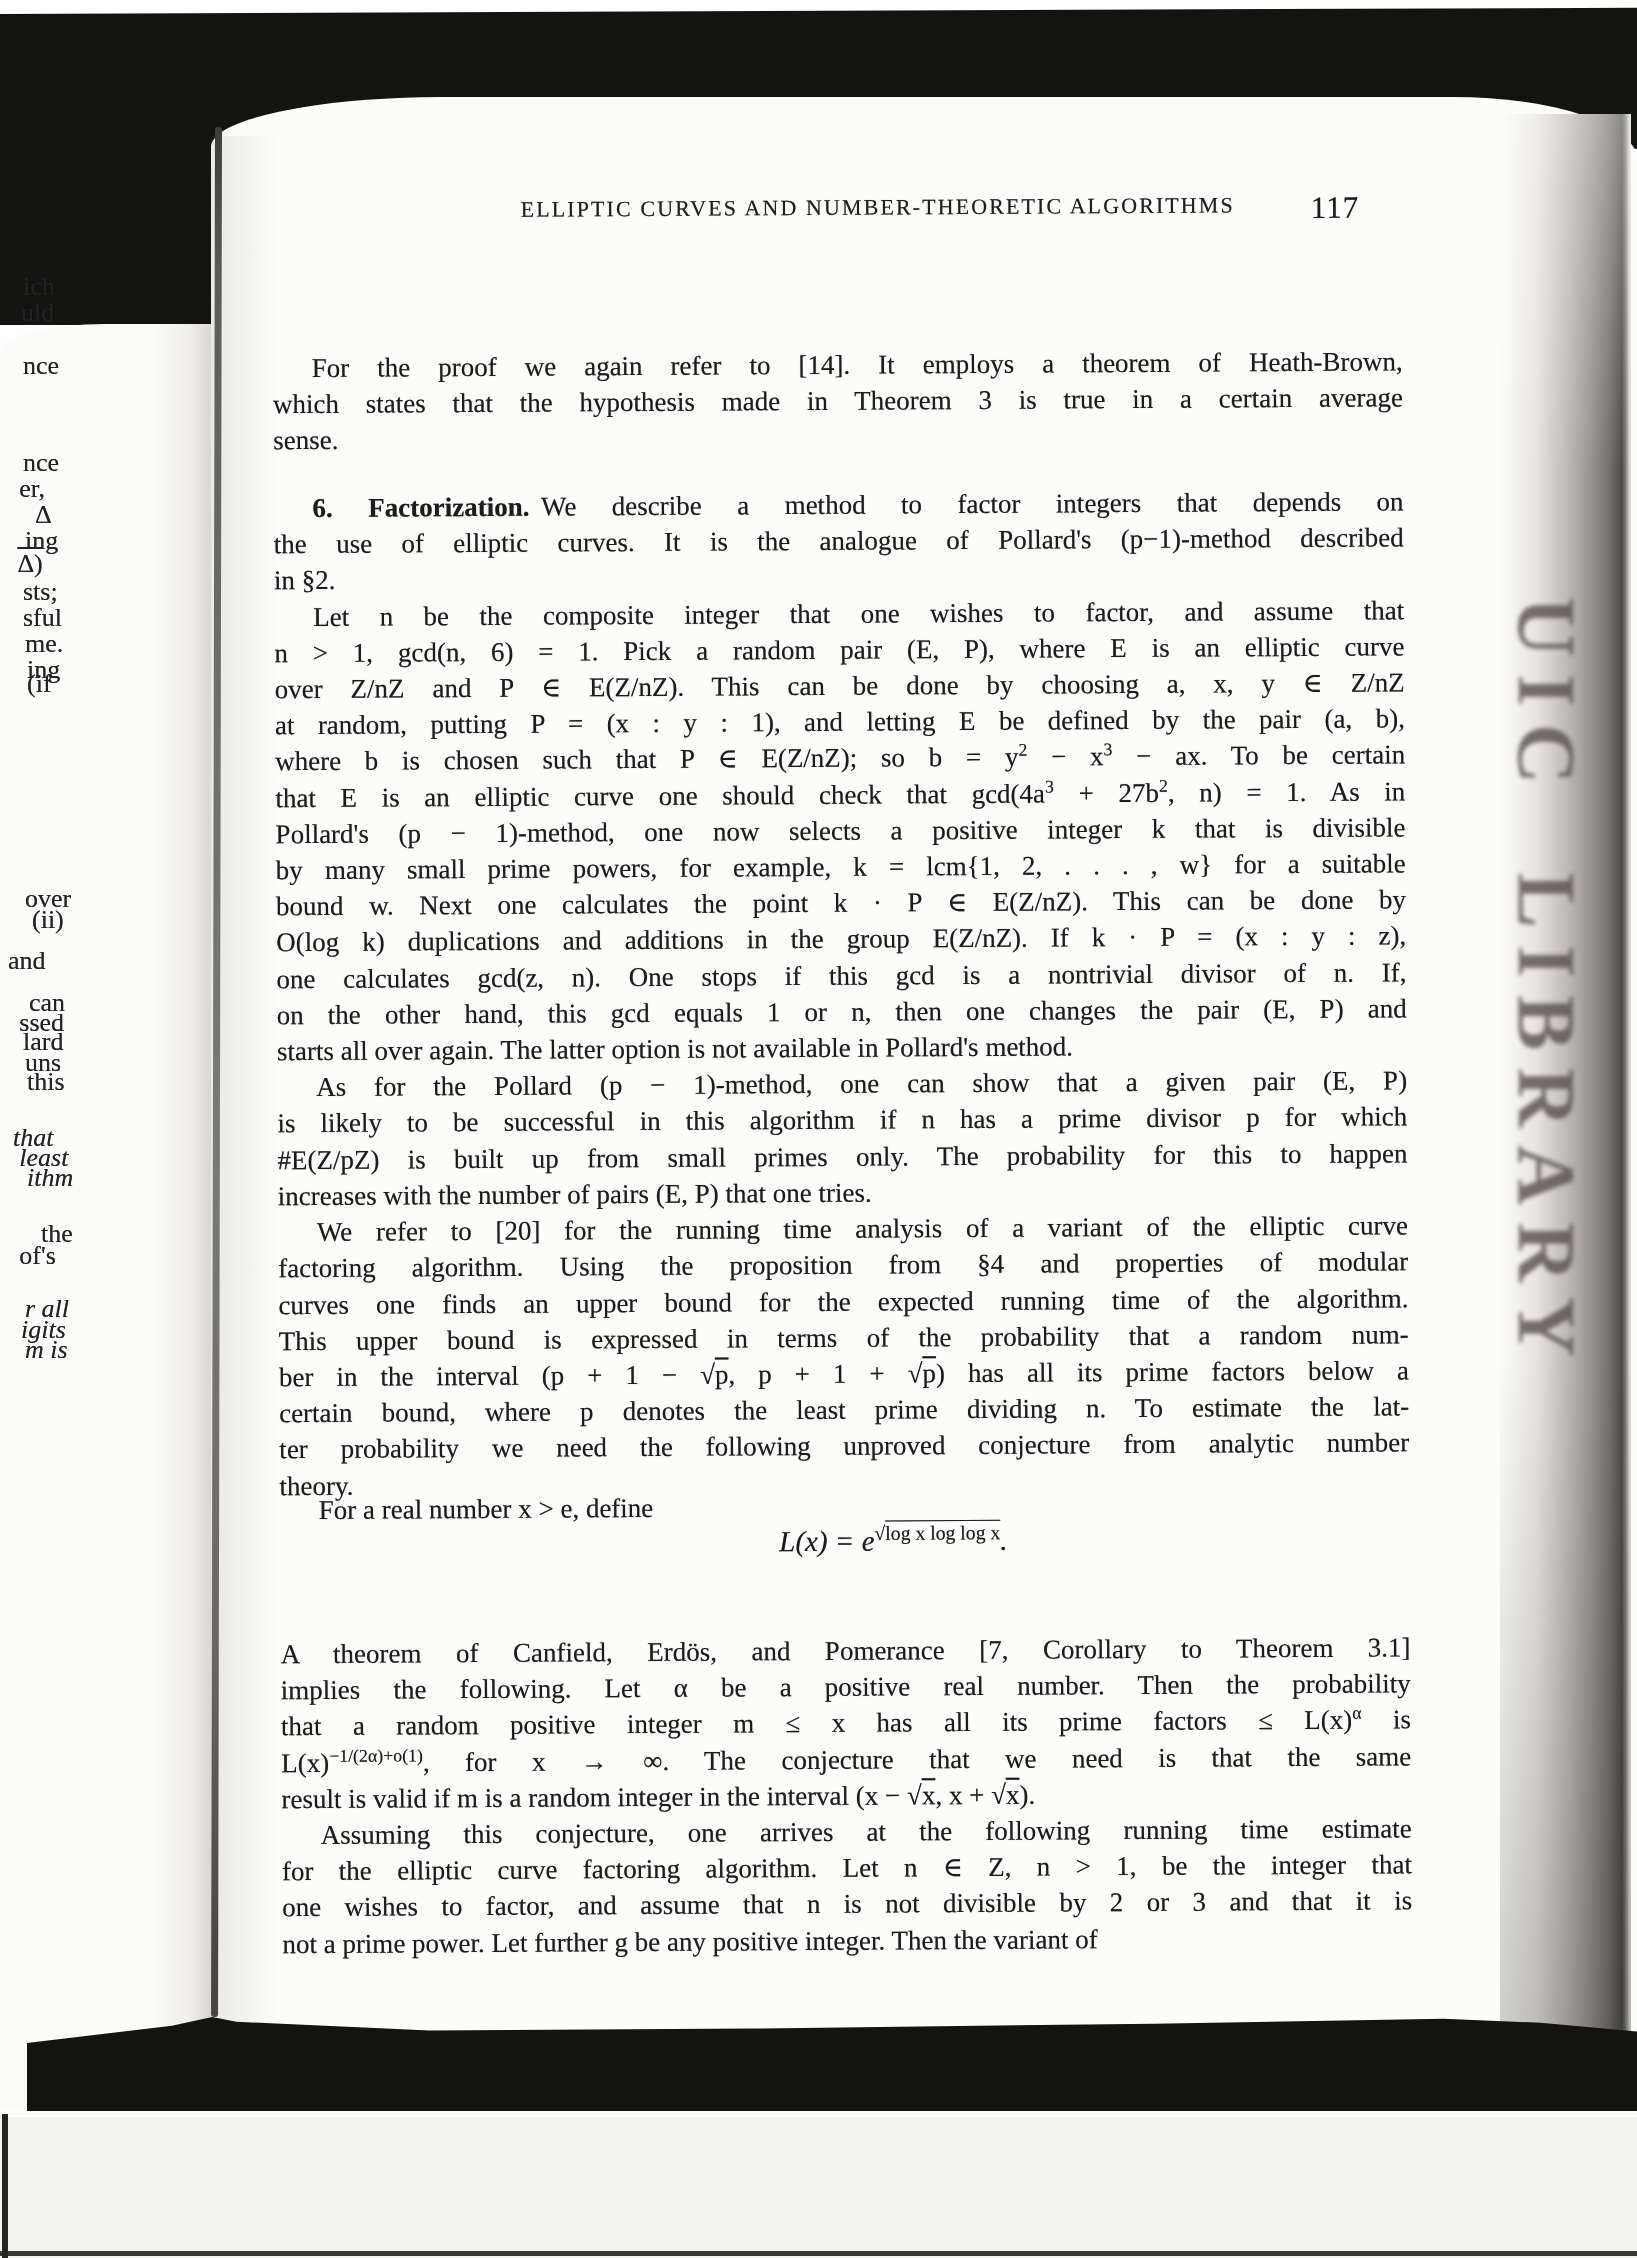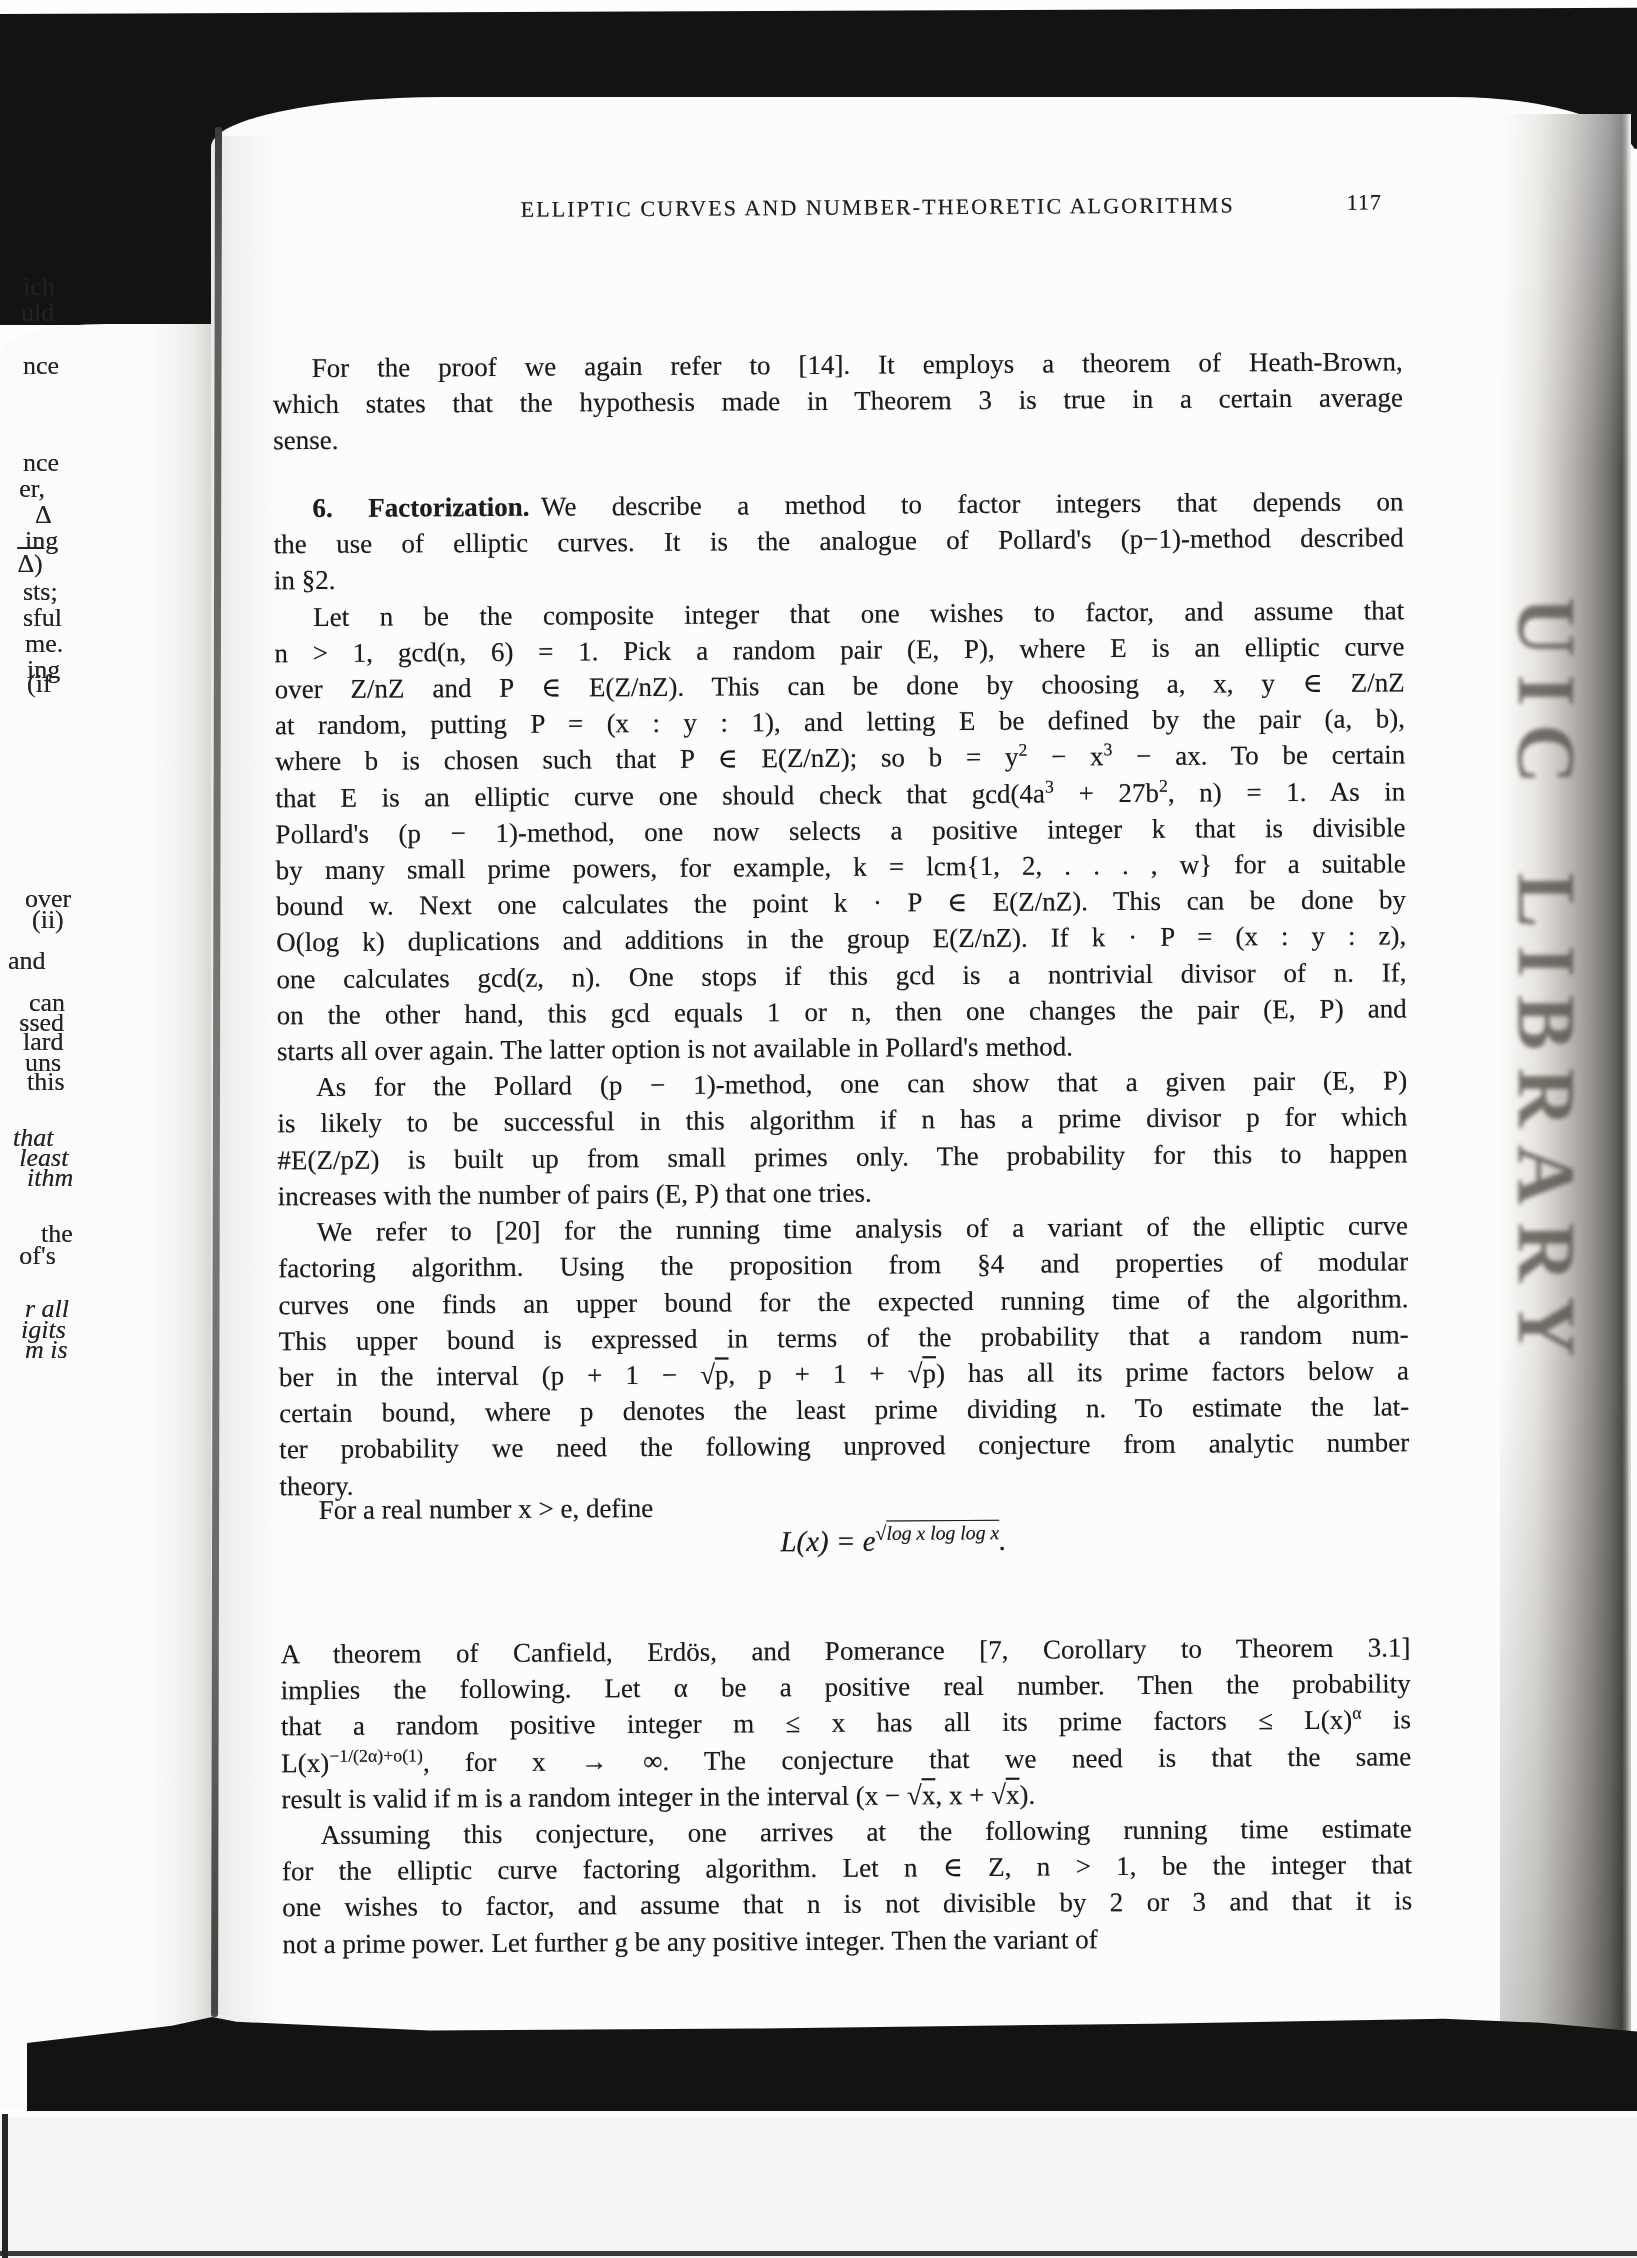--- a/index.html
+++ b/index.html
@@ -21,33 +21,33 @@
   
   .main-page{position:absolute;left:211px;top:97px;width:1426px;height:2020px;background:#fcfcfb;
              border-radius:232px 183px 0 0 / 50px 62px 0 0;z-index:2;}
   .page-left-shade{position:absolute;left:0;top:39px;width:68px;height:1931px;
                    background:linear-gradient(90deg,rgba(60,60,60,.10),rgba(60,60,60,0));}
   .content{position:absolute;left:61px;top:0;width:1130px;height:2020px;
            transform:rotate(-0.35deg);transform-origin:39px 154px;
            text-shadow:0 0 0.7px rgba(25,25,28,.55);}
   .running-header{position:absolute;top:101px;left:0;width:1130px;text-align:center;padding-left:82px;
                   box-sizing:border-box;font-size:22px;letter-spacing:2.1px;color:#1f1f21;}
-  .pageno{position:absolute;top:99px;left:1039px;font-size:22px;letter-spacing:1px;margin-left:36px;}
+  .pageno{position:absolute;top:99px;left:1039px;font-size:31px;letter-spacing:1px;}
   .bline{position:absolute;left:0;width:1130px;height:37px;font-size:27px;line-height:37px;
          text-align:justify;text-align-last:justify;white-space:nowrap;}
   .bline.end{text-align-last:left;}
   .bline.ind{padding-left:39px;box-sizing:border-box;}
   .bline b{margin-right:11.6px;}
   .bline sup, .eq sup{font-size:66%;line-height:0;}
   .ovl{text-decoration:overline;}
   .eq{position:absolute;top:1431px;left:0;width:1130px;text-align:center;padding-left:97px;
       box-sizing:border-box;font-size:29px;font-style:italic;}
   .eq sup{font-style:normal;font-size:68%;}
   .eq .radsign{font-style:normal;}
-  .eq .rad{text-decoration:overline;font-style:italic;}
+  .eq .rad{text-decoration:overline;}
   
   .gutter-line{position:absolute;left:215px;top:127px;width:6.8px;height:1890px;z-index:3;
                background:linear-gradient(180deg,#3c3c3b 0%,#5e5c5a 8%,#6f6d6a 30%,#7b7977 55%,#6a6866 80%,#474645 97%);
                filter:blur(0.6px);transform:rotate(0.12deg);transform-origin:top center;border-radius:2.9px;}
   
   .right-edge{position:absolute;left:1500px;top:114px;width:131px;height:1993px;z-index:3;
               background:linear-gradient(90deg,rgba(250,250,248,0) 0%,#e6e4e0 28%,#bcb9b5 52%,#959290 70%,#716f6c 84%,#4e4c49 93%,#7e7c78 96%,#dcdcda 99%);}
   .right-edge-dark{position:absolute;left:0;top:0;width:100%;height:100%;
                    background:linear-gradient(180deg,rgba(255,255,255,.35) 0%,rgba(0,0,0,0) 18%,rgba(0,0,0,0) 62%,rgba(0,0,0,.20) 100%);}
   .stamp{position:absolute;left:1595px;top:597px;z-index:4;transform:rotate(90deg);transform-origin:0 0;

